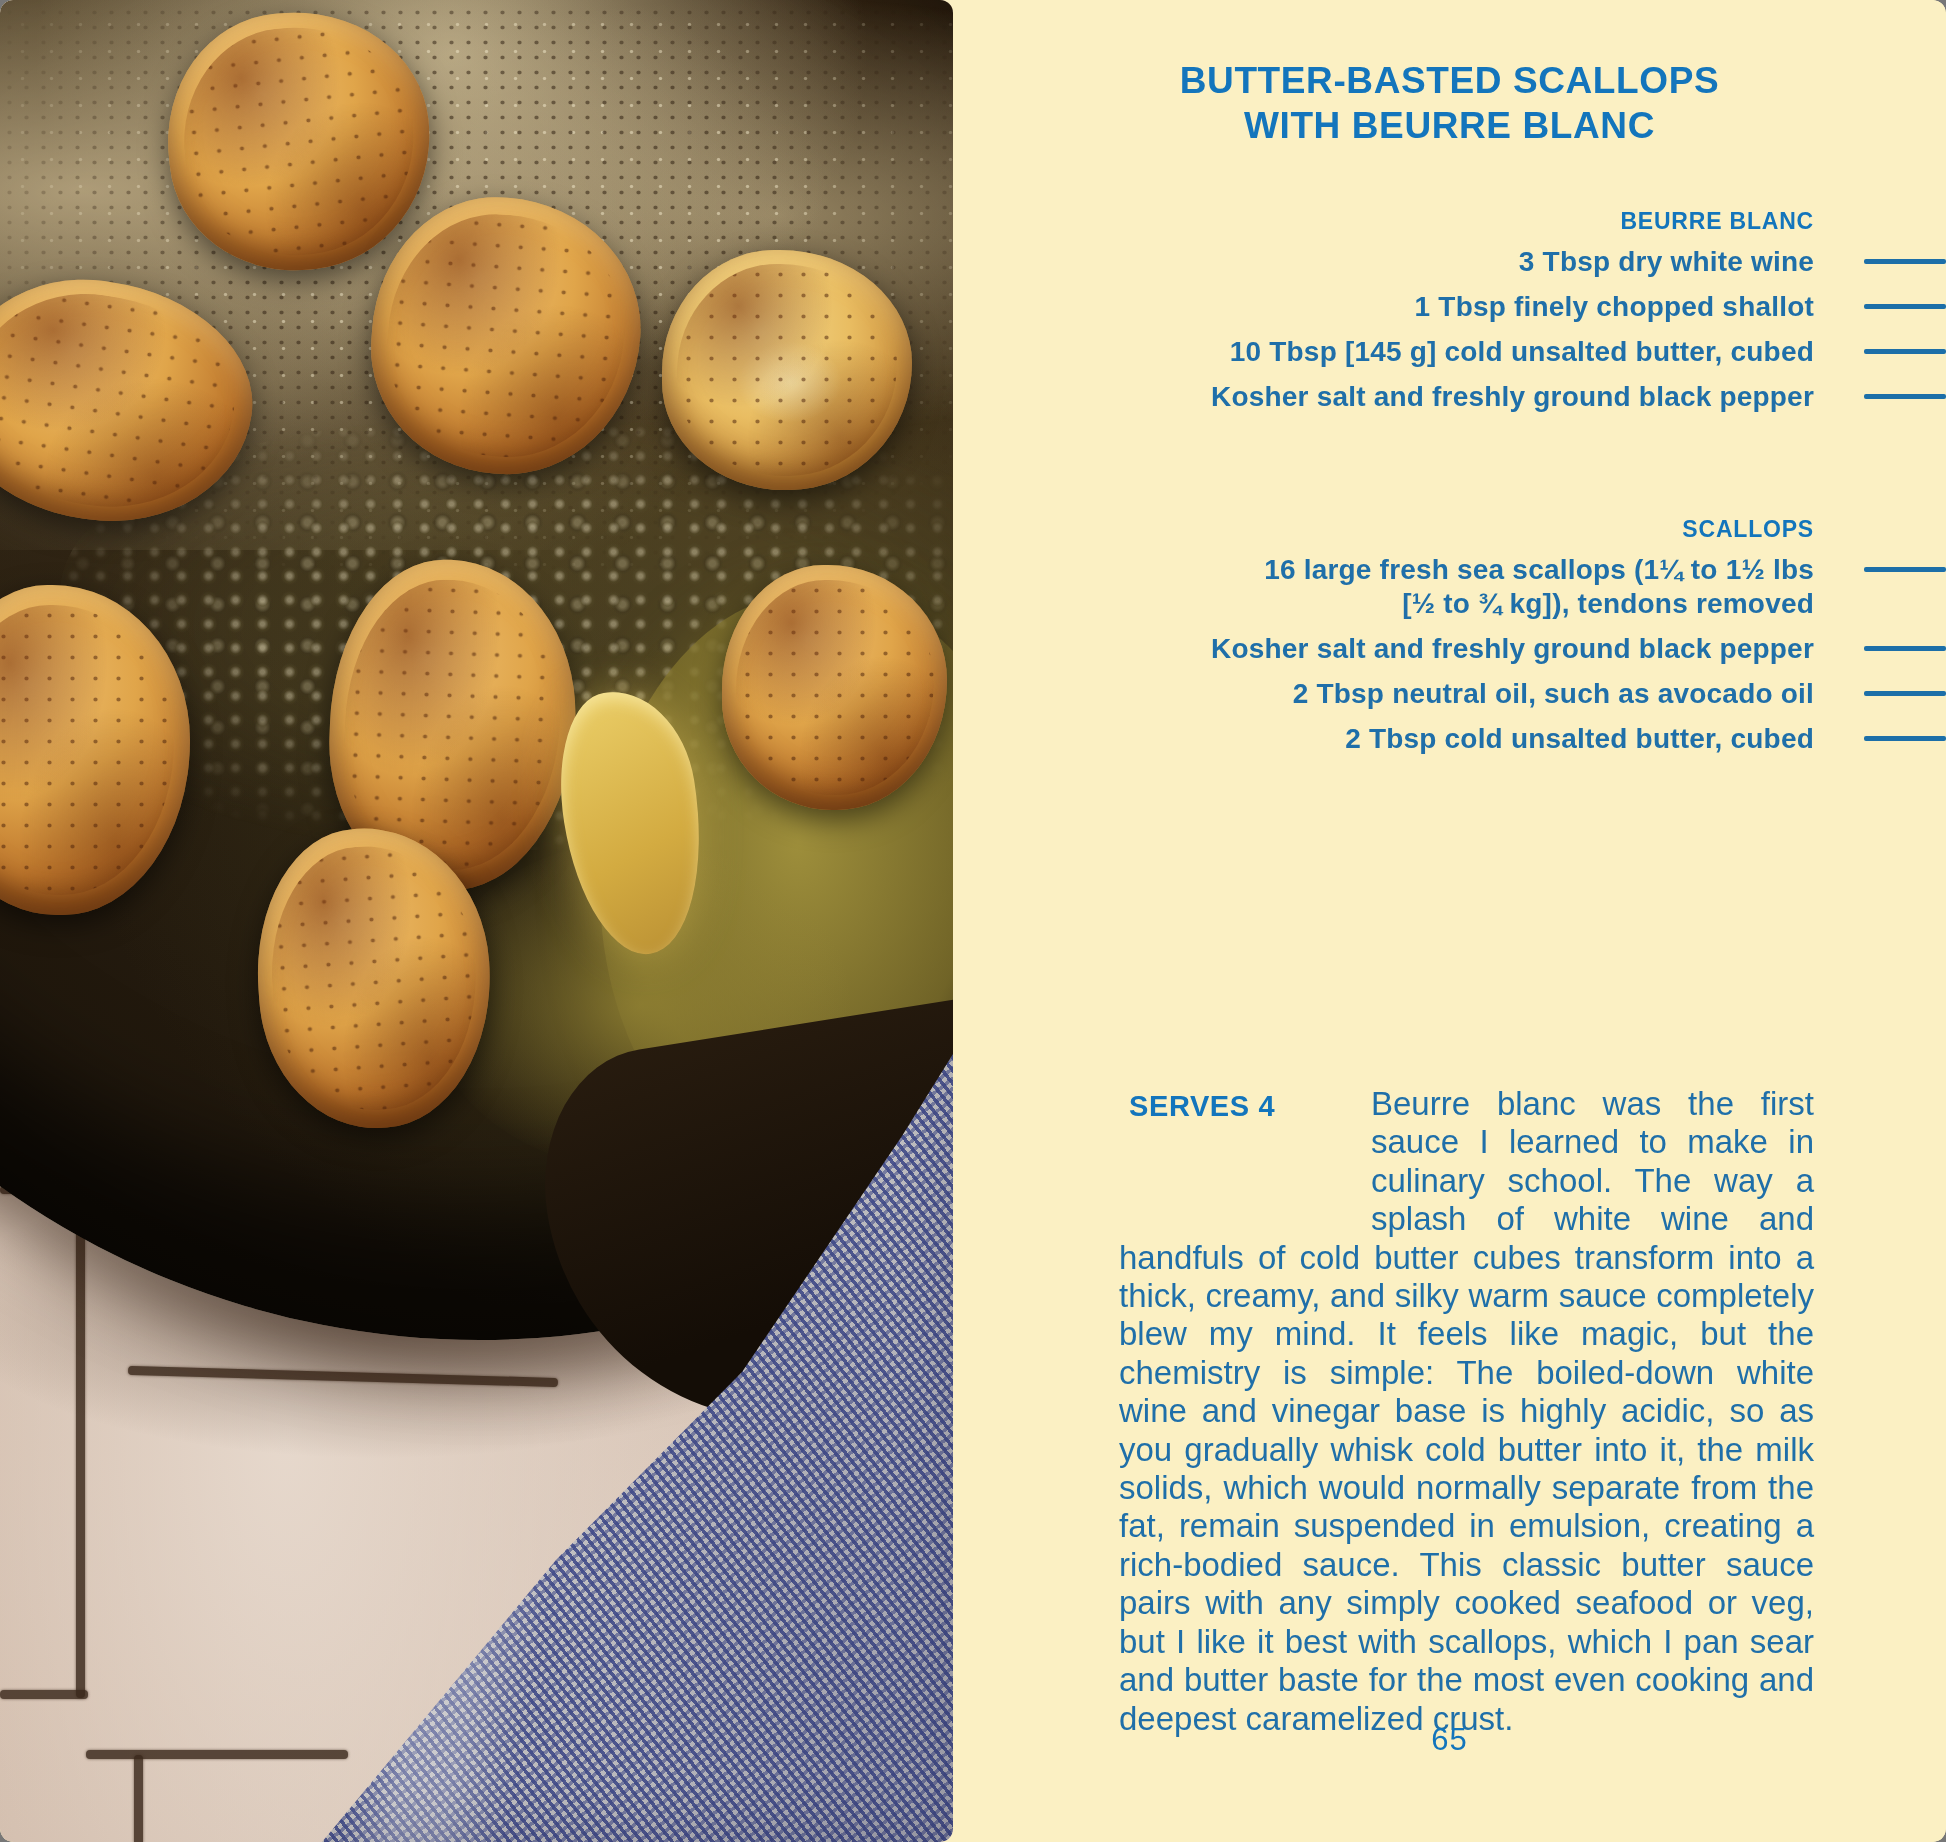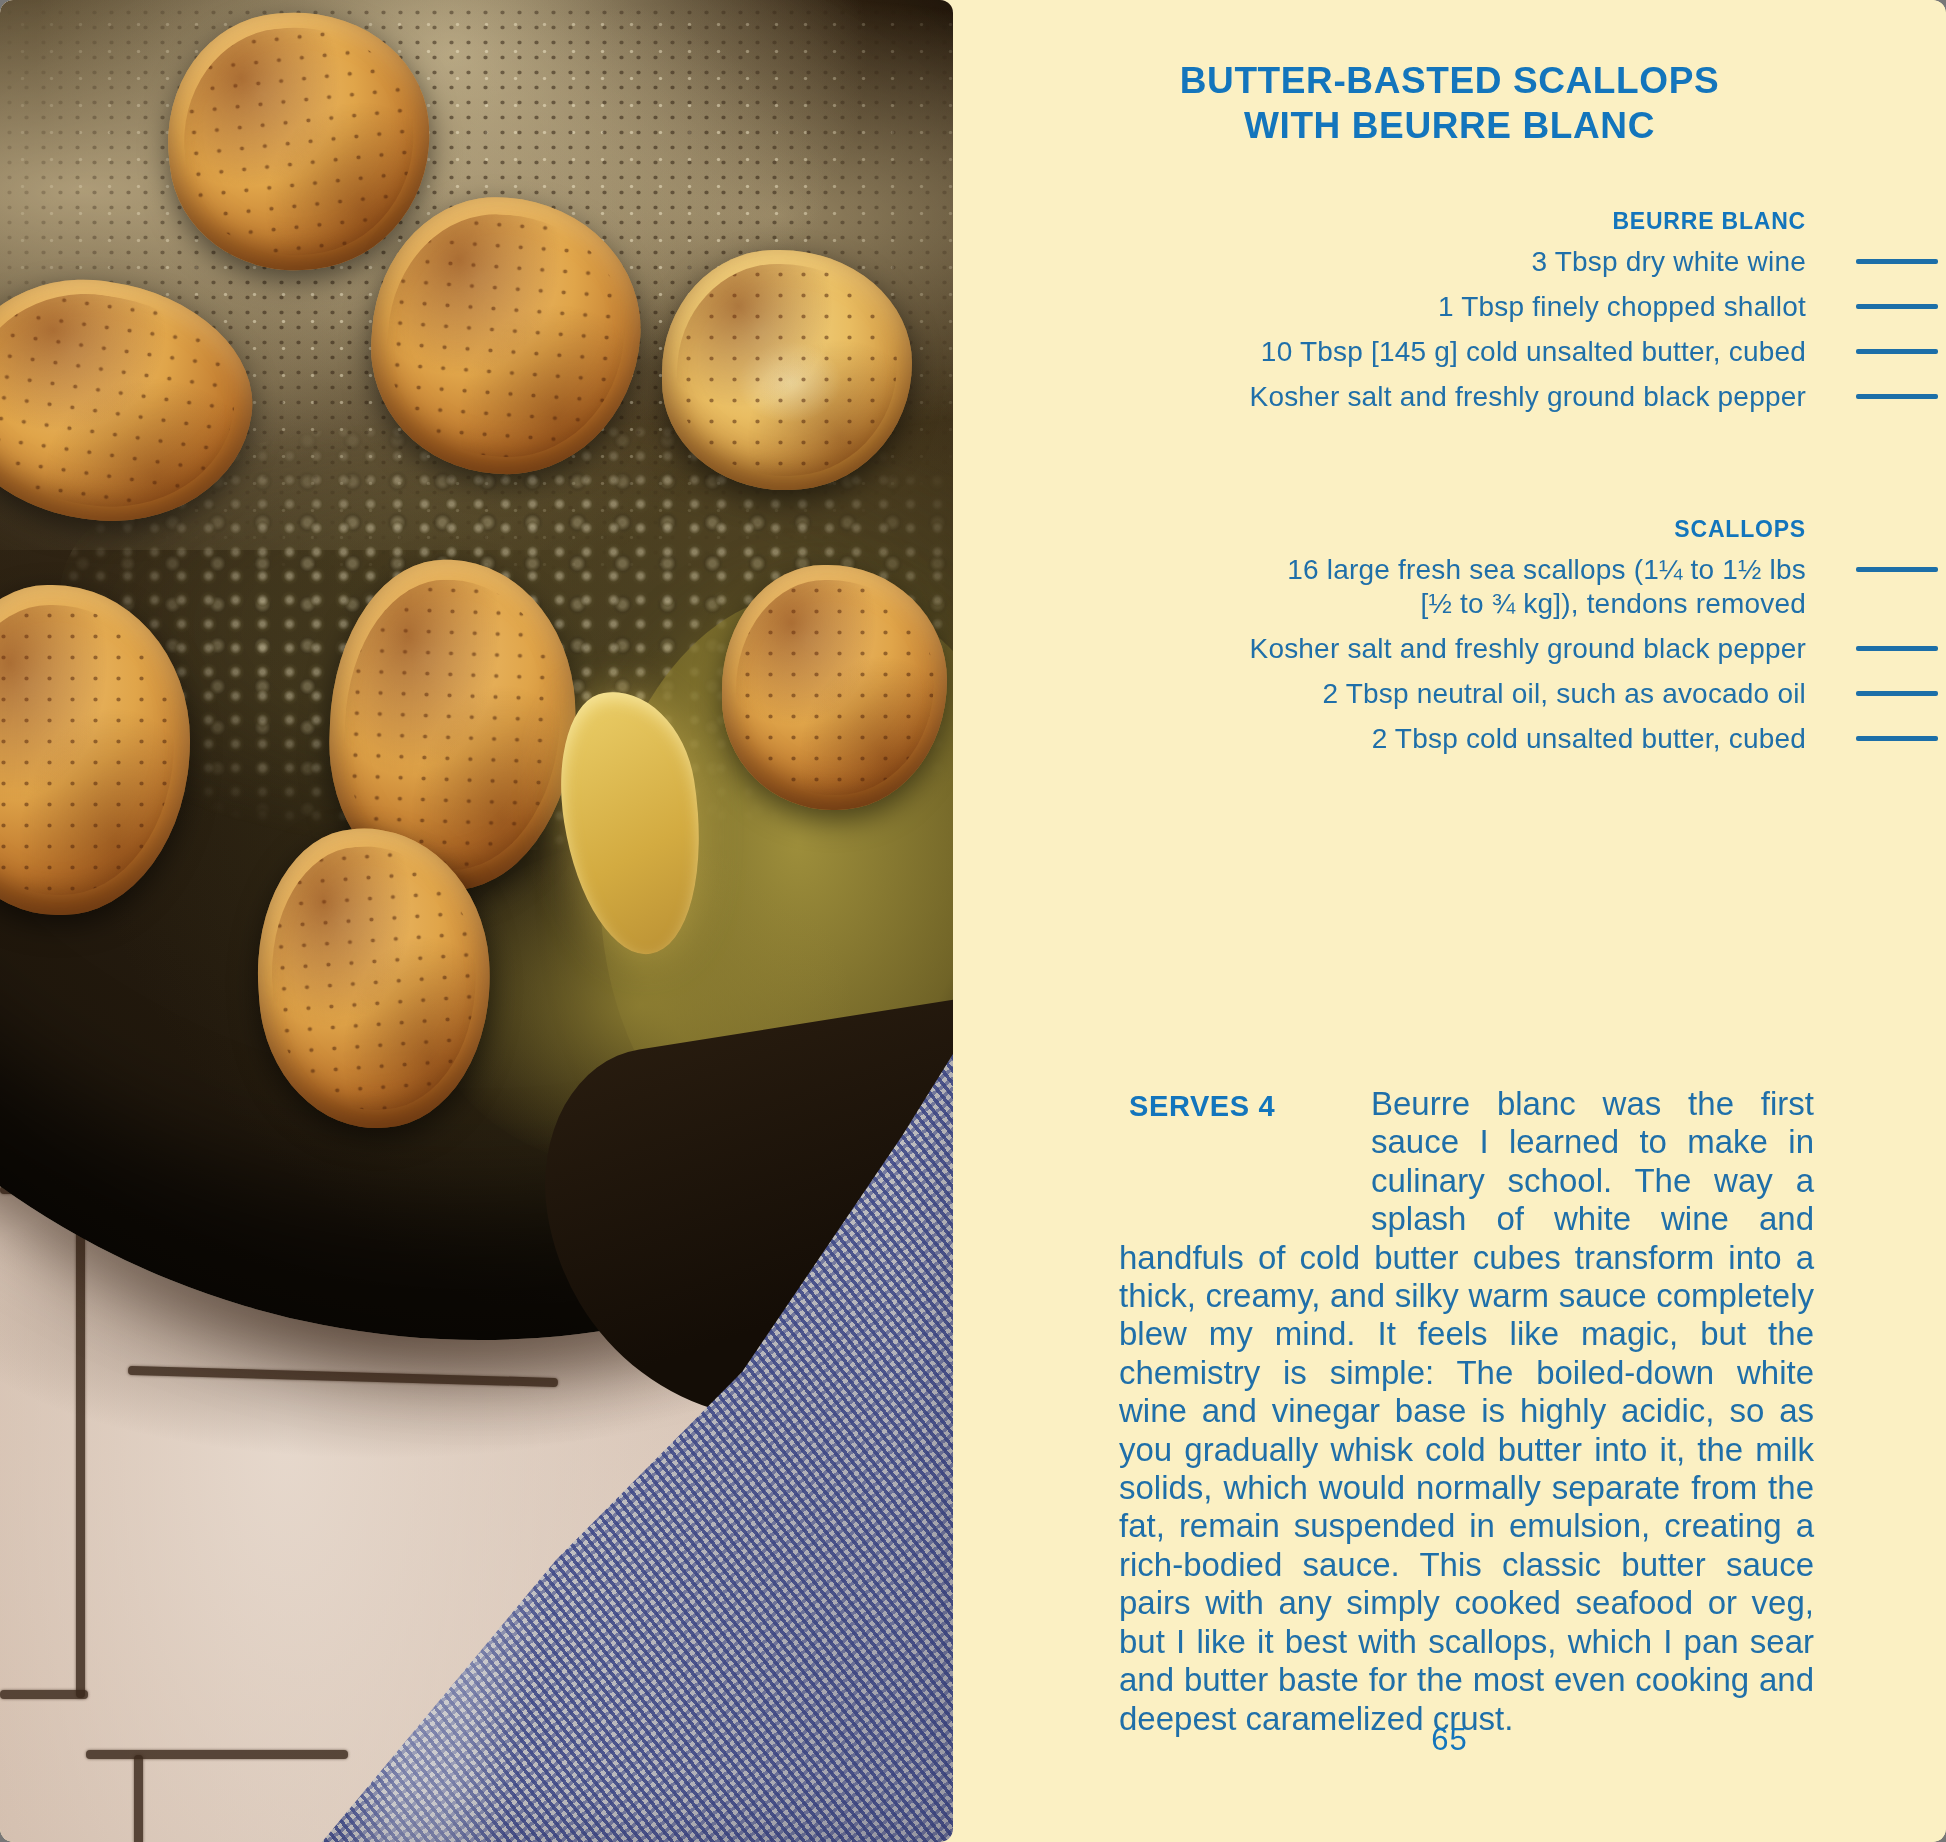--- a/index.html
+++ b/index.html
@@ -93,25 +93,25 @@
       linear-gradient(100deg, transparent 52%, rgba(255,255,255,.32) 56% 60%, transparent 65%),
       linear-gradient(75deg, rgba(28,30,62,.22), transparent 45%),
       repeating-linear-gradient(52deg, rgba(73,84,148,.9) 0 3.5px, rgba(223,220,212,.22) 3.5px 8px),
       repeating-linear-gradient(-38deg, rgba(73,84,148,.72) 0 3.5px, rgba(238,236,228,.28) 3.5px 8px);
     box-shadow:inset 0 0 60px rgba(20,22,50,.2);}
 
   
   .page{position:absolute;left:953px;top:0;right:0;bottom:0;background:var(--cream);color:var(--text);}
   .title{position:absolute;top:58px;left:40px;right:40px;text-align:center;
     color:var(--accent);font-weight:bold;font-size:37px;line-height:45px;letter-spacing:.6px;}
-  .ingredients{position:absolute;top:206px;left:150px;right:140px;text-align:right;}
+  .ingredients{position:absolute;top:206px;left:150px;right:132px;text-align:right;}
   .ing-heading{font-weight:bold;font-size:23px;letter-spacing:.8px;color:var(--accent);
     line-height:30px;margin-bottom:9px;}
   .ing-heading.gap{margin-top:100px;}
-  .ing-item{position:relative;font-size:28px;font-weight:400;letter-spacing:.2px;line-height:34px;
+  .ing-item{position:relative;font-size:28px;font-weight:700;letter-spacing:.2px;line-height:34px;
     margin-bottom:11px;color:var(--text);white-space:pre-line;}
   .ing-item .rule{position:absolute;right:-132px;top:14px;width:82px;height:5px;background:#1C6FA8;border-radius:2px;}
   .intro-block{position:absolute;top:1085px;left:150px;right:132px;margin-left:16px;}
   .serves-float{float:left;width:252px;height:118px;}
   .serves{font-weight:bold;font-size:29px;letter-spacing:.6px;color:var(--accent);padding:5px 0 0 10px;}
   .intro-text{text-align:justify;font-size:33px;line-height:38.4px;color:var(--text);}
   .page-number{position:absolute;top:1722px;left:0;right:0;text-align:center;
     font-size:31px;font-weight:500;color:var(--accent);letter-spacing:1px;}
 </style>
 </head>

